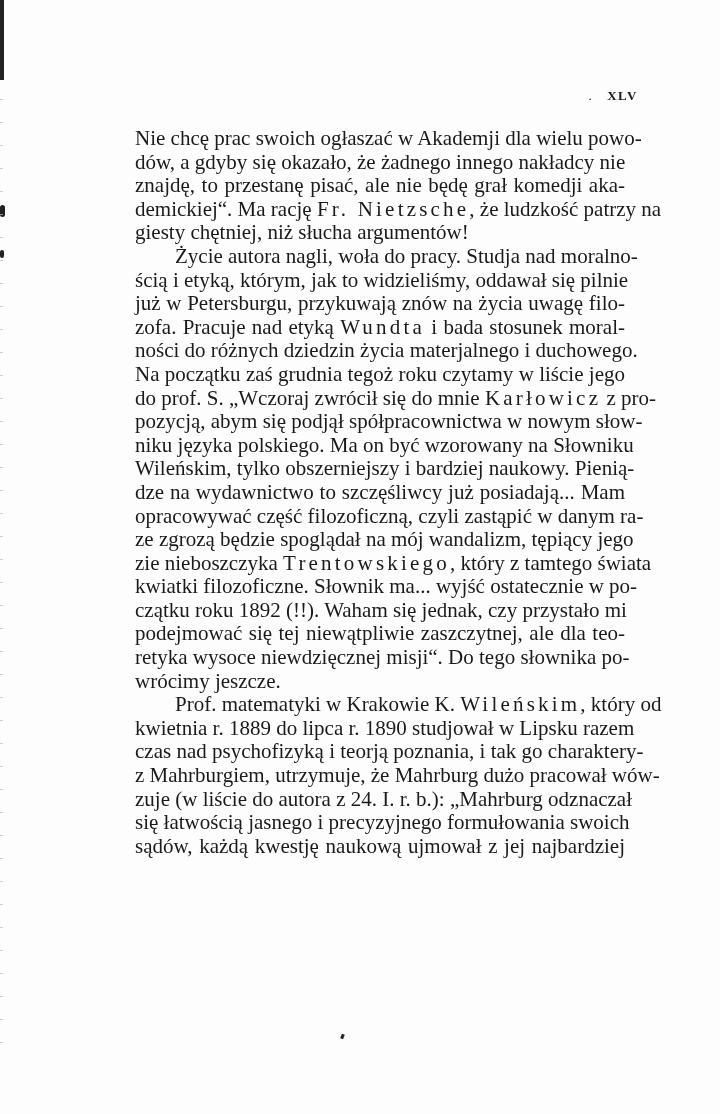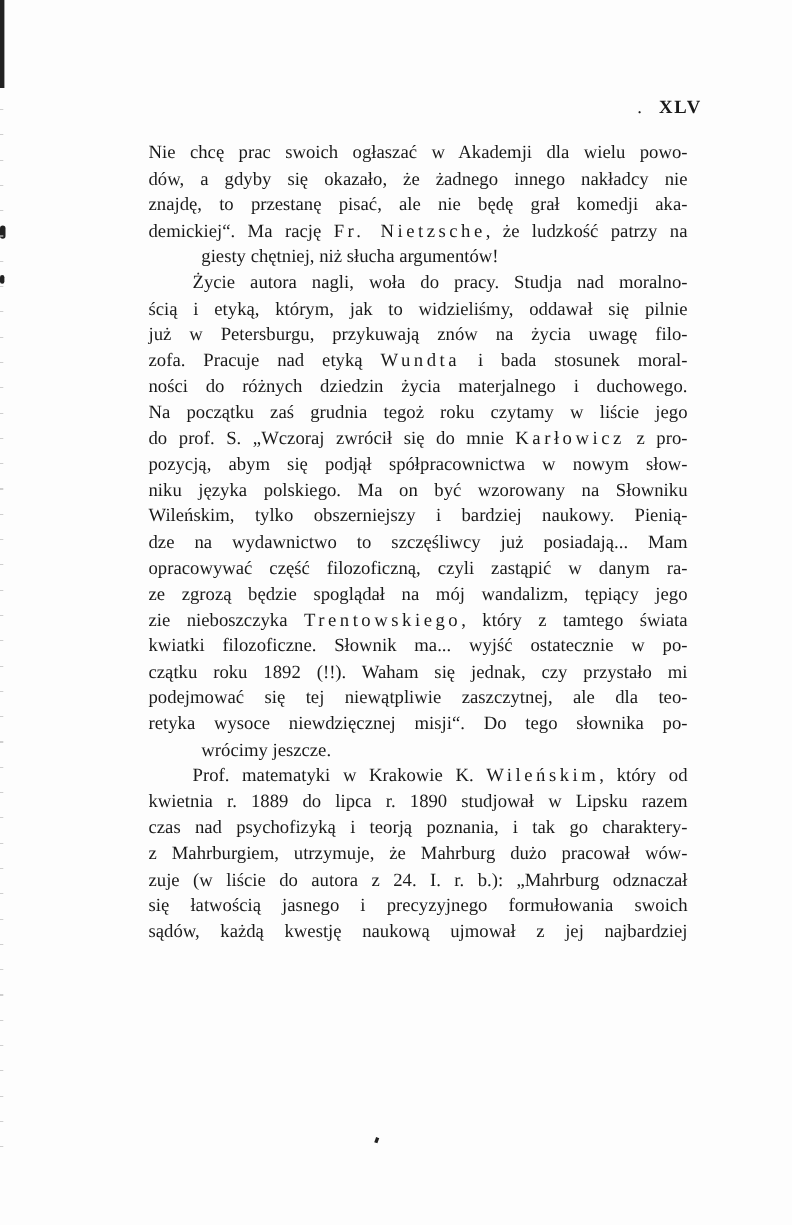--- a/index.html
+++ b/index.html
@@ -18,33 +18,33 @@
     .edge-mark {
       position: absolute; left: 0; width: 5px; border-radius: 3px; background: #222;
     }
     .speckle-left {
       position: absolute; left: 0; top: 90px; width: 3px; height: 960px;
       background: repeating-linear-gradient(to bottom, transparent 0 9px, #bbb 9px 10px, transparent 10px 23px);
       opacity: .7;
     }
     .running-head {
       position: absolute; top: 88px; right: 82px;
-      font-size: 17px; font-weight: bold; letter-spacing: 1.5px;
+      font-size: 13px; font-weight: bold; letter-spacing: 1.5px;
     }
     .running-head .dot { margin-right: 14px; font-weight: normal; }
     .text-block {
       position: absolute; left: 135px; top: 127px; width: 490px;
-      font-size: 17px; line-height: 23.6px;
+      font-size: 21px; line-height: 23.6px;
     }
     .line {
       display: block; white-space: nowrap;
       text-align: justify; text-align-last: justify;
       height: 23.6px;
     }
-    .line.last { text-align-last: left; margin-left: 48px; }
+    .line.last { text-align-last: left; }
     .line.indent { padding-left: 40px; }
     .spaced { letter-spacing: 3.2px; }
     .bottom-mark {
       position: absolute; left: 341px; top: 1034px; width: 3px; height: 5px; background: #222;
       transform: rotate(20deg);
     }
   </style>
 </head>
 <body>
 

